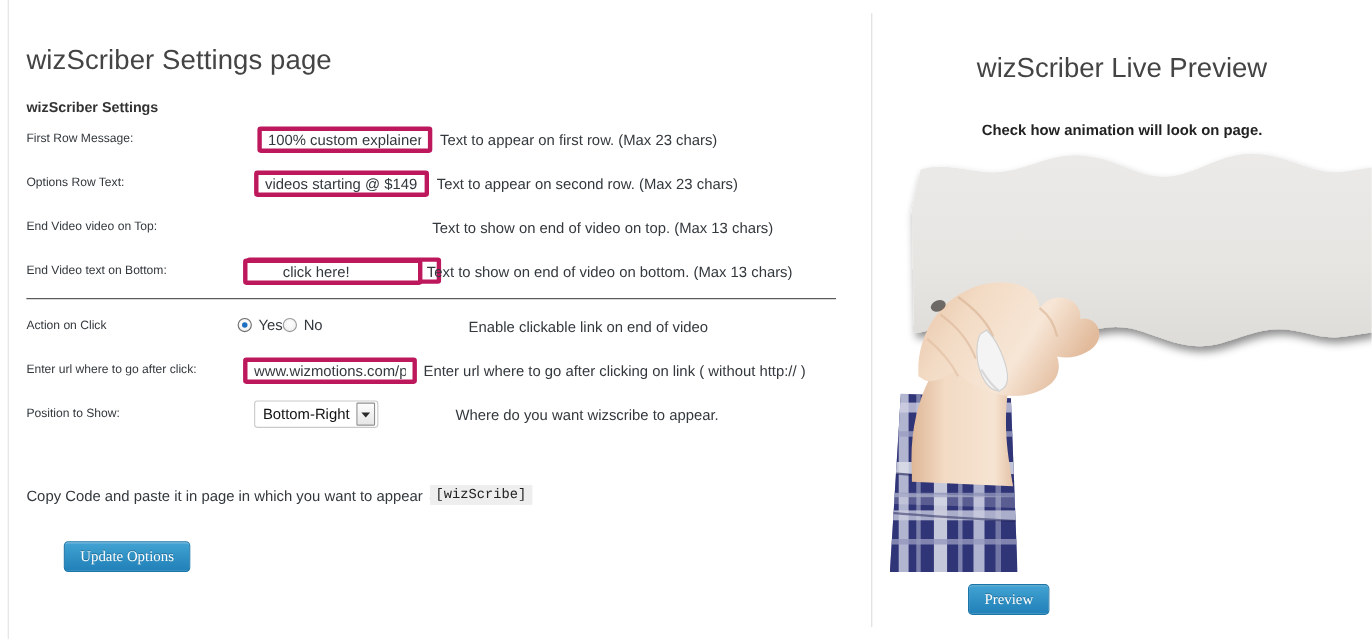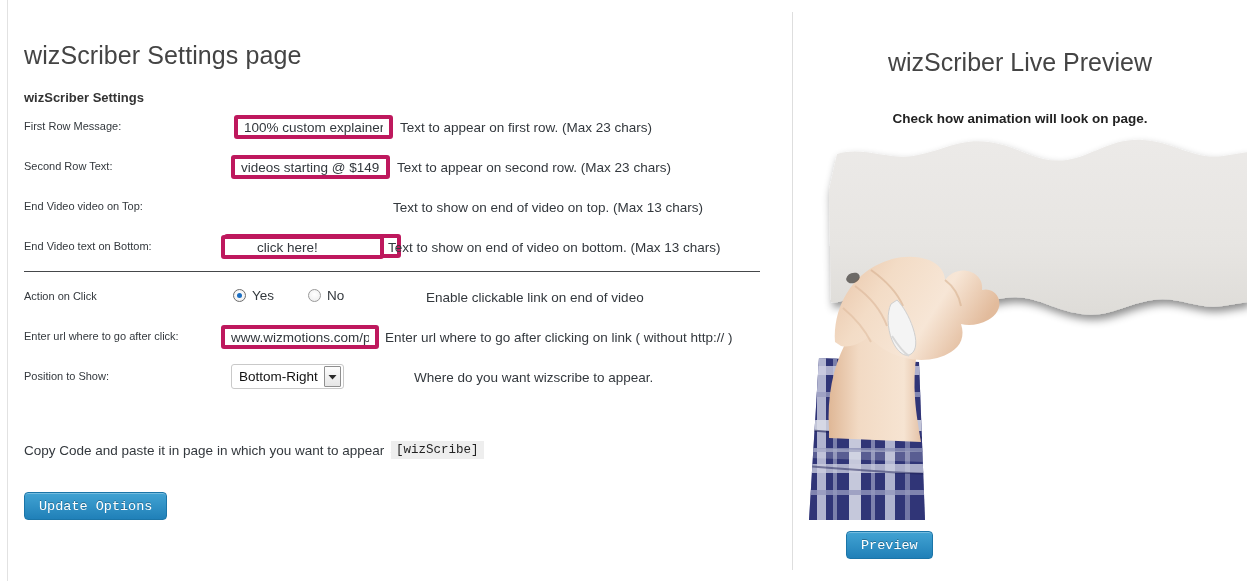--- a/index.html
+++ b/index.html
@@ -139,25 +139,24 @@
   .form-rows-2 {
     position: absolute;
     left: 0;
     top: 282px;
     width: 783px;
   }
 
   
   .radio-group {
     position: absolute;
-    left: 224px;
+    left: 207px;
     top: 6px;
     display: flex;
     align-items: center;
-    gap: 34px;
     text-align: center;
   }
   .radio-opt {
     display: flex;
     align-items: center;
     gap: 6px;
     cursor: pointer;
   }
   .radio-dot {
     width: 13px; height: 13px;
@@ -269,26 +268,27 @@
   .btn-primary {
     display: inline-flex;
     align-items: center;
     justify-content: center;
     padding: 12px 14px;
     height: 28px;
     border: 1px solid #1b75a8;
     border-radius: 4px;
     background: linear-gradient(#42a3d3, #2080b8);
     color: #ffffff;
-    font-family: Liberation Mono, monospace;
+    font-family: Liberation Serif, serif;
     font-size: 13.5px;
     text-shadow: 0 -1px 0 rgba(0,0,0,0.28);
     box-shadow: inset 0 1px 0 rgba(255,255,255,0.28);
     cursor: pointer;
     white-space: nowrap;
+    margin-left: 34px;
   }
 
   #update-options-button {
     position: absolute;
     left: 15px;
     top: 492px;
   }
 
   
   .preview-panel {
@@ -352,21 +352,21 @@
 
     <div class="form-rows">
 
       <div class="form-row">
         <span class="row-label">First Row Message:</span>
         <input class="txt-input" id="inp-first" type="text" value="100% custom explainer" style="">
         <span class="row-hint" id="hint-first">Text to appear on first row. (Max 23 chars)</span>
       </div>
 
       <div class="form-row">
-        <span class="row-label">Second Row Text:</span>
+        <span class="row-label">Options Row Text:</span>
         <input class="txt-input" id="inp-second" type="text" value="videos starting @ $149" style="">
         <span class="row-hint" id="hint-second">Text to appear on second row. (Max 23 chars)</span>
       </div>
 
       <div class="form-row">
         <span class="row-label">End Video video on Top:</span>
         <input class="txt-input" id="inp-top" type="text" value="get started" style="">
         <span class="row-hint" id="hint-top">Text to show on end of video on top. (Max 13 chars)</span>
       </div>
 

